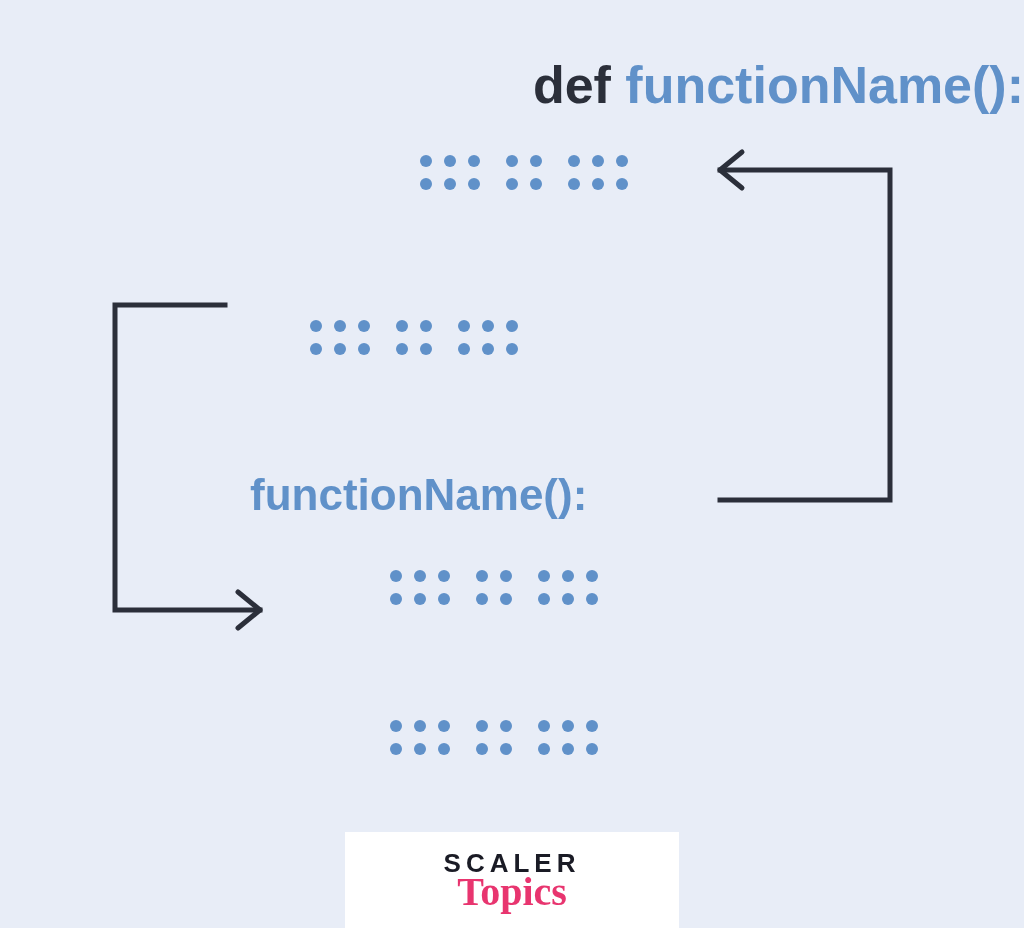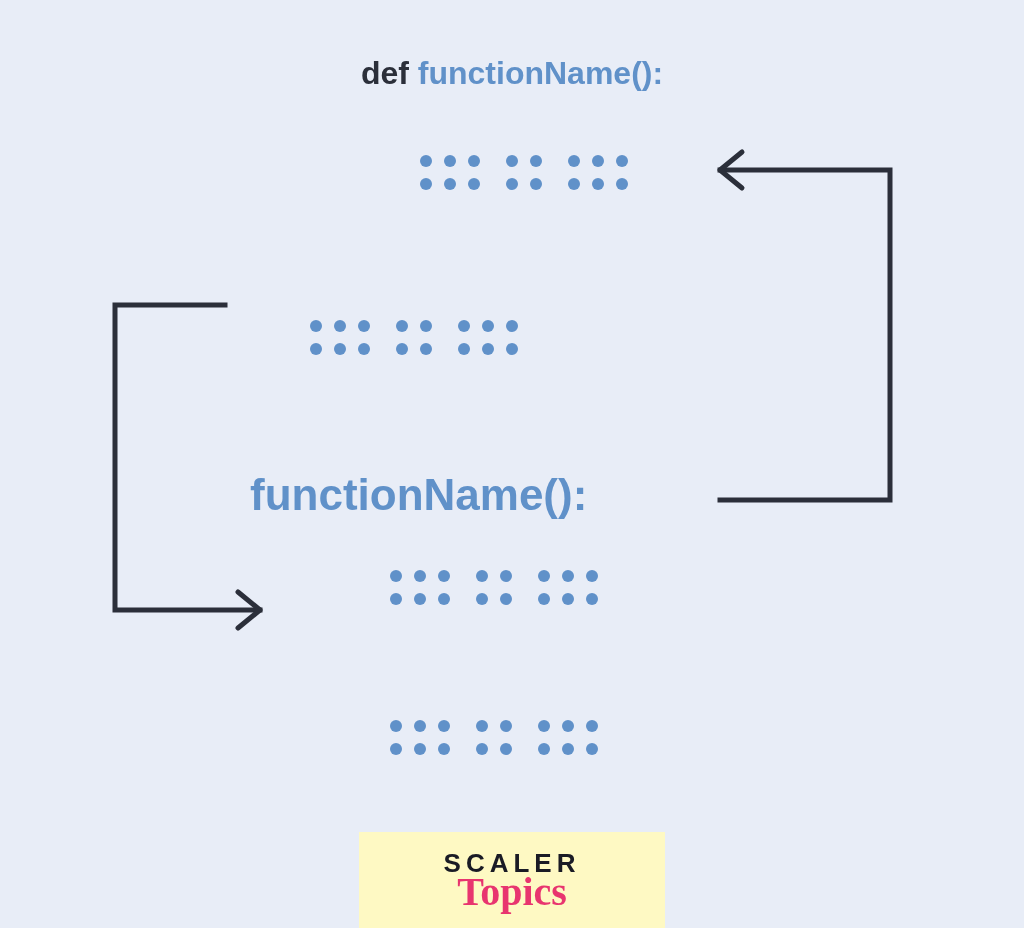--- a/index.html
+++ b/index.html
@@ -9,22 +9,22 @@
     background: #e8edf7;
     font-family: -apple-system, BlinkMacSystemFont, 'Segoe UI', Arial, sans-serif;
     position: relative;
     overflow: hidden;
   }
   .title-line {
     position: absolute;
     top: 55px;
     left: 0;
     width: 100%;
-    text-align: center;
-    font-size: 32px;
+    text-align: right;
+    font-size: 52px;
     font-weight: 700;
   }
   .def-kw { color: #2b2f3a; }
   .fn-name { color: #6091c9; }
   .call-line {
     position: absolute;
     top: 470px;
     left: 250px;
     font-size: 44px;
     font-weight: 700;
@@ -56,22 +56,22 @@
     stroke: #2b2f3a;
     stroke-width: 5;
     stroke-linecap: square;
     stroke-linejoin: miter;
   }
   .logo-box {
     position: absolute;
     bottom: 0;
     left: 50%;
     transform: translateX(-50%);
-    background: #fef9c3;
-    width: 306px;
+    background: #ffffff;
+    width: 334px;
     height: 96px;
     display: flex;
     flex-direction: column;
     align-items: center;
     justify-content: center;
   }
   .logo-scaler {
     font-size: 26px;
     font-weight: 800;
     letter-spacing: 5px;

